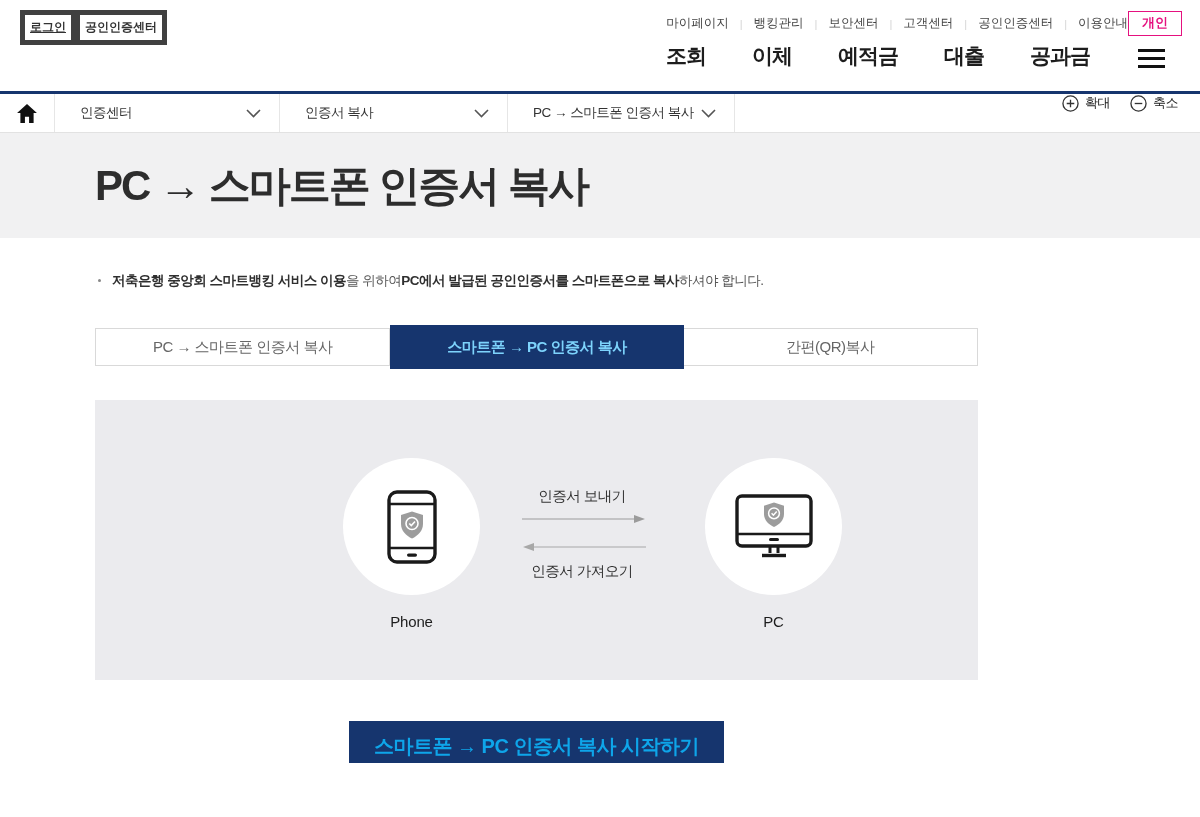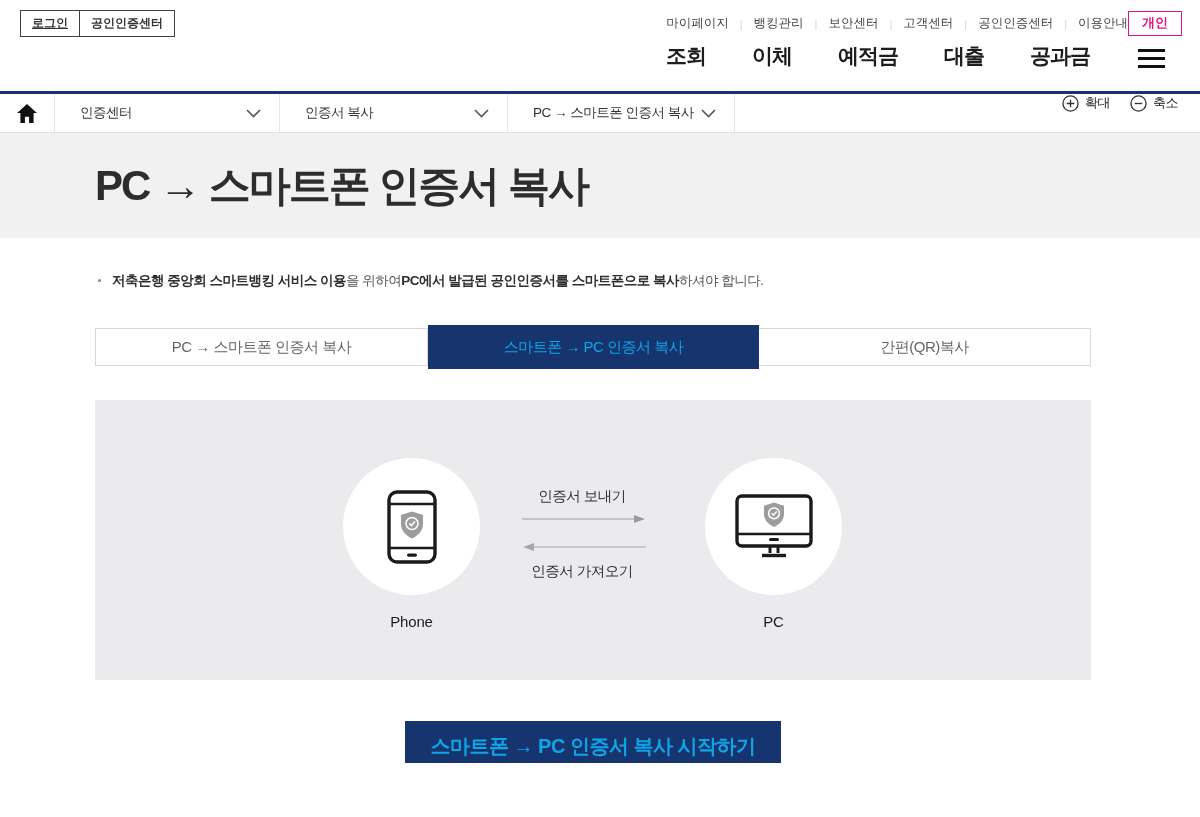--- a/index.html
+++ b/index.html
@@ -11,22 +11,22 @@
     width: 1200px;
     height: 817px;
     overflow: hidden;
     position: relative;
   }
 
   
   .header { position: relative; height: 91px; background: #fff; }
   .login-group { position: absolute; left: 20px; top: 10px; display: flex; }
   .login-group .hbtn {
-    border: 1px solid #404040; background: #fff; font-size: 12px; font-weight: bold;
-    color: #333; padding: 4px 11px; cursor: pointer; font-family: inherit;
+    border: 5px solid #404040; background: #fff; font-size: 12px; font-weight: bold;
+    color: #333; padding: 4px 5px; cursor: pointer; font-family: inherit;
   }
   .login-group .hbtn + .hbtn { margin-left: -1px; }
   .login-group .hbtn.underline { text-decoration: underline; }
 
   .utility { position: absolute; right: 18px; top: 11px; display: flex; align-items: center; font-size: 12.5px; color: #444; }
   .utility .uitem { cursor: pointer; }
   .utility .sep { color: #d5d5d5; margin: 0 11px; font-size: 11px; }
   .personal-badge {
     border: 1px solid #e5117f; color: #e5117f; font-weight: bold; font-size: 13px;
     padding: 2px 13px 3px; margin-left: 0; background: #fff; cursor: pointer; font-family: inherit;
@@ -49,40 +49,40 @@
   .bc-cell .bc-label { font-size: 13.5px; color: #333; letter-spacing: -0.5px; }
   .bc-c1 { width: 225px; } .bc-c2 { width: 228px; } .bc-c3 { width: 227px; }
   .bc-zoom { margin-left: auto; display: flex; align-items: flex-start; gap: 20px; padding-right: 22px; }
   .zoom-ctrl { display: flex; align-items: center; gap: 6px; font-size: 13px; color: #222; cursor: pointer; letter-spacing: -0.5px; }
 
   
   .title-band { height: 105px; background: #f1f1f2; display: flex; align-items: center; padding-left: 95px; }
   .title-band h1 { font-size: 42px; font-weight: bold; color: #2d2d2d; letter-spacing: -2px; }
 
   
-  .content { width: 996px; margin-left: 95px; }
+  .content { width: 883px; margin-left: 95px; }
   .notices { margin-top: 33px; }
   .notice { display: flex; align-items: flex-start; font-size: 13.5px; line-height: 19px; letter-spacing: -0.5px; }
   .notice + .notice { margin-top: 11px; }
   .notice .dot { flex: 0 0 auto; width: 3px; height: 3px; border-radius: 50%; background: #888; margin: 8px 11px 0 3px; }
   .notice .t-bold { font-weight: bold; color: #2f2f2f; }
   .notice .t-norm { color: #555; }
   .notice.warning { color: #e0352b; font-weight: bold; }
   .notice.warning .dot { background: #e0352b; }
 
   
   .tabs { display: flex; height: 38px; margin-top: 38px; }
   .tab {
     flex: 1; display: flex; align-items: center; justify-content: center;
     background: #fff; border: 1px solid #d9d9d9; border-left: none;
     font-size: 15px; color: #666; letter-spacing: -0.5px; cursor: pointer; font-family: inherit;
   }
   .tab:first-child { border-left: 1px solid #d9d9d9; }
   .tab.active {
-    background: #16356e; color: #0ea5e9; font-weight: normal; border: none;
+    background: #16356e; color: #7dd3fc; font-weight: bold; border: none;
     height: 44px; margin-top: -3px; position: relative; z-index: 2;
   }
 
   
   .diagram { position: relative; margin-top: 34px; height: 280px; background: #ebebee; }
   .circle { position: absolute; top: 58px; width: 137px; height: 137px; border-radius: 50%; background: #fff;
             display: flex; align-items: center; justify-content: center; }
   .circle.c-phone { left: 248px; }
   .circle.c-pc { left: 610px; }
   .device-label { position: absolute; top: 213px; width: 137px; text-align: center; font-size: 15px; color: #1d1d1d; letter-spacing: -0.2px; }

